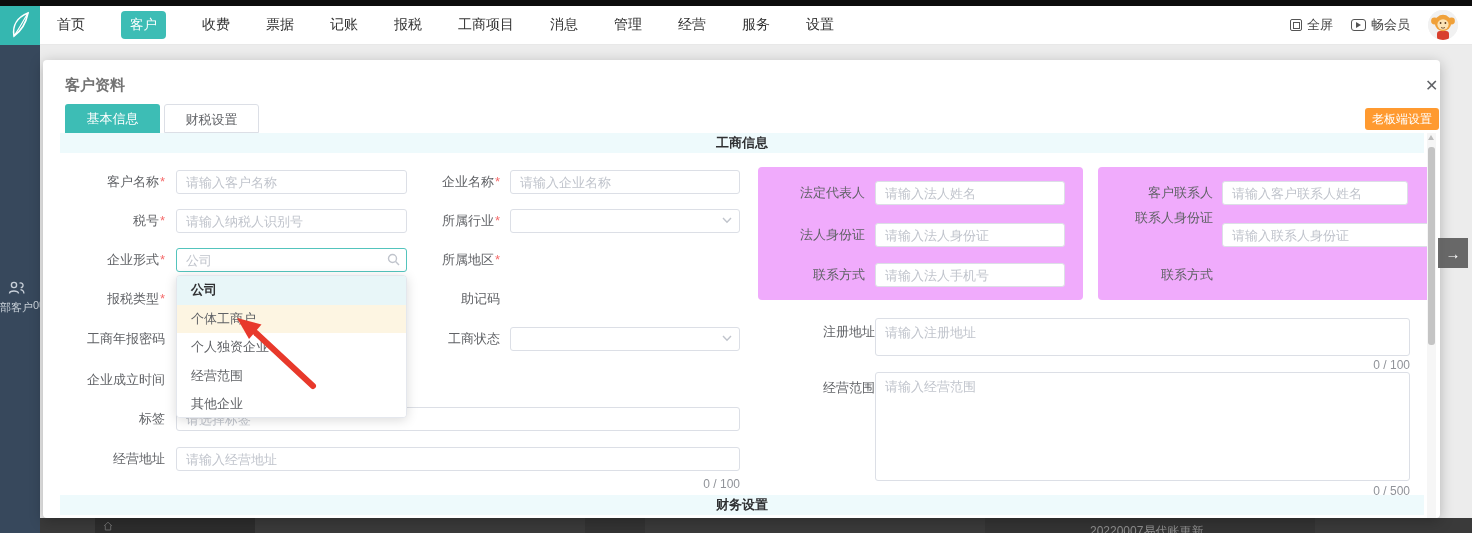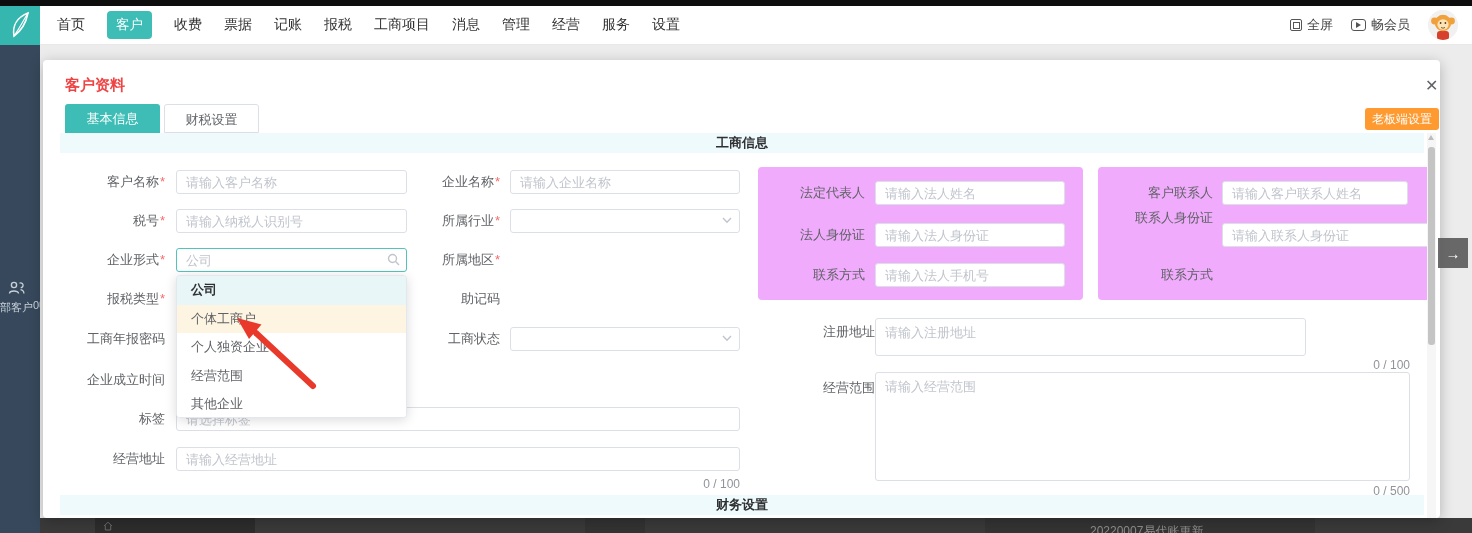--- a/index.html
+++ b/index.html
@@ -6,21 +6,21 @@
   body { font-family:"Liberation Sans", sans-serif; background:#222; }
   .screen { position:relative; width:1472px; height:533px; background:#fff; overflow:hidden; }
 
   
   .os-strip { position:absolute; left:0; top:0; width:1472px; height:6px; background:#0d0d0d; }
 
   
   .topbar { position:absolute; left:0; top:6px; width:1472px; height:39px; background:#fff;
             border-bottom:1px solid #e8e8e8; display:flex; align-items:center; }
   .logo { width:40px; height:39px; background:#35b7b0; display:flex; align-items:center; justify-content:center; flex:0 0 40px; cursor:pointer; }
-  .nav { display:flex; align-items:center; gap:22px; margin-left:17px; font-size:14px; color:#333; }
+  .nav { display:flex; align-items:center; gap:36px; margin-left:17px; font-size:14px; color:#333; }
   .nav-item { cursor:pointer; white-space:nowrap; }
   .nav-item.active { background:#3dbdb5; color:#fff; padding:5px 9px; border-radius:4px; font-size:13.5px; }
   .topbar-right { margin-left:auto; display:flex; align-items:center; gap:18px; padding-right:14px; font-size:13px; color:#454545; }
   .tb-ctl { display:flex; align-items:center; gap:5px; cursor:pointer; }
   .icon-fullscreen { position:relative; width:12px; height:12px; border:1.5px solid #555; border-radius:2px; }
   .icon-fullscreen::after { content:""; position:absolute; left:2px; top:2px; width:5px; height:5px; background:#fff; border:1.5px solid #555; }
   .icon-play { position:relative; width:15px; height:12px; border:1.5px solid #555; border-radius:3px; }
   .icon-play::after { content:""; position:absolute; left:3.5px; top:1.5px; width:0; height:0;
                       border-left:5px solid #555; border-top:3px solid transparent; border-bottom:3px solid transparent; }
   .avatar { width:30px; height:30px; border-radius:50%; background:#f1f1f1; overflow:hidden; cursor:pointer; }
@@ -37,21 +37,21 @@
   .bottom-dim { position:absolute; left:40px; top:518px; width:1432px; height:15px; background:#3a3a3a; overflow:hidden; }
   .dim-box { position:absolute; left:55px; top:0; width:160px; height:15px; background:#2d2d2d;
              display:flex; align-items:center; gap:5px; padding-left:8px; color:#5d5d5d; font-size:11px; }
   .dim-seam1 { position:absolute; left:545px; top:0; width:60px; height:15px; background:#333; }
   .dim-seam2 { position:absolute; left:945px; top:0; width:330px; height:15px; background:#343434; }
   .dim-update { position:absolute; left:1050px; top:3px; color:#8f8f8f; font-size:12px; line-height:20px; white-space:nowrap; }
 
   
   .modal { position:absolute; left:43px; top:60px; width:1397px; height:458px; background:#fff;
            border-radius:4px; box-shadow:0 3px 14px rgba(0,0,0,.25); overflow:hidden; }
-  .m-title { position:absolute; left:22px; top:16px; font-size:15px; font-weight:bold; color:#ef4444; }
+  .m-title { position:absolute; left:22px; top:16px; font-size:15px; font-weight:bold; color:#737373; }
   .m-close { position:absolute; left:1378px; top:12px; font-size:16px; color:#606266; cursor:pointer; padding:4px; }
   .tab { position:absolute; top:44px; width:95px; height:29px; line-height:29px; text-align:center;
          font-size:13px; cursor:pointer; }
   .tab-active { left:22px; background:#3dbdb5; color:#fff; border-radius:3px 3px 0 0; }
   .tab-plain { left:121px; background:#fff; color:#606266; border:1px solid #dcdfe6; border-radius:3px 3px 0 0; }
   .boss-btn { position:absolute; left:1322px; top:48px; width:74px; height:22px; background:#ff9a30;
               border:none; border-radius:3px; color:#fff; font-size:12px; cursor:pointer; font-family:inherit; }
   .band { position:absolute; left:17px; width:1364px; height:20px; background:#eefafc; text-align:center;
           font-size:13px; font-weight:bold; color:#303133; line-height:20px; }
 
@@ -286,21 +286,21 @@
         <input placeholder="请输入客户联系人姓名" style="">
       </div>
       <span class="lbl" style="left:0;top:39px;width:115px">联系人身份证</span>
       <div class="fld" style="left:124px;top:56px;width:210px">
         <input placeholder="请输入联系人身份证" style="">
       </div>
       <span class="lbl" style="left:0;top:96px;width:115px">联系方式</span>
     </div>
 
     <span class="lbl" style="left:707px;top:260px;width:125px">注册地址</span>
-    <textarea class="txa" style="left: 832px; top: 258px; width: 431px; height: 38px;" placeholder="请输入注册地址"></textarea>
+    <textarea class="txa" style="left: 832px; top: 258px; width: 535px; height: 38px;" placeholder="请输入注册地址"></textarea>
     <span class="cnt" style="left:832px;top:298px;width:535px">0 / 100</span>
 
     <span class="lbl" style="left:707px;top:316px;width:125px">经营范围</span>
     <textarea class="txa" style="left: 832px; top: 312px; width: 535px; height: 109px;" placeholder="请输入经营范围"></textarea>
     <span class="cnt" style="left:832px;top:424px;width:535px">0 / 500</span>
 
     <div class="band" style="top:435px">财务设置</div>
 
     <div class="dd">
       <div class="dd-item sel">公司</div>

